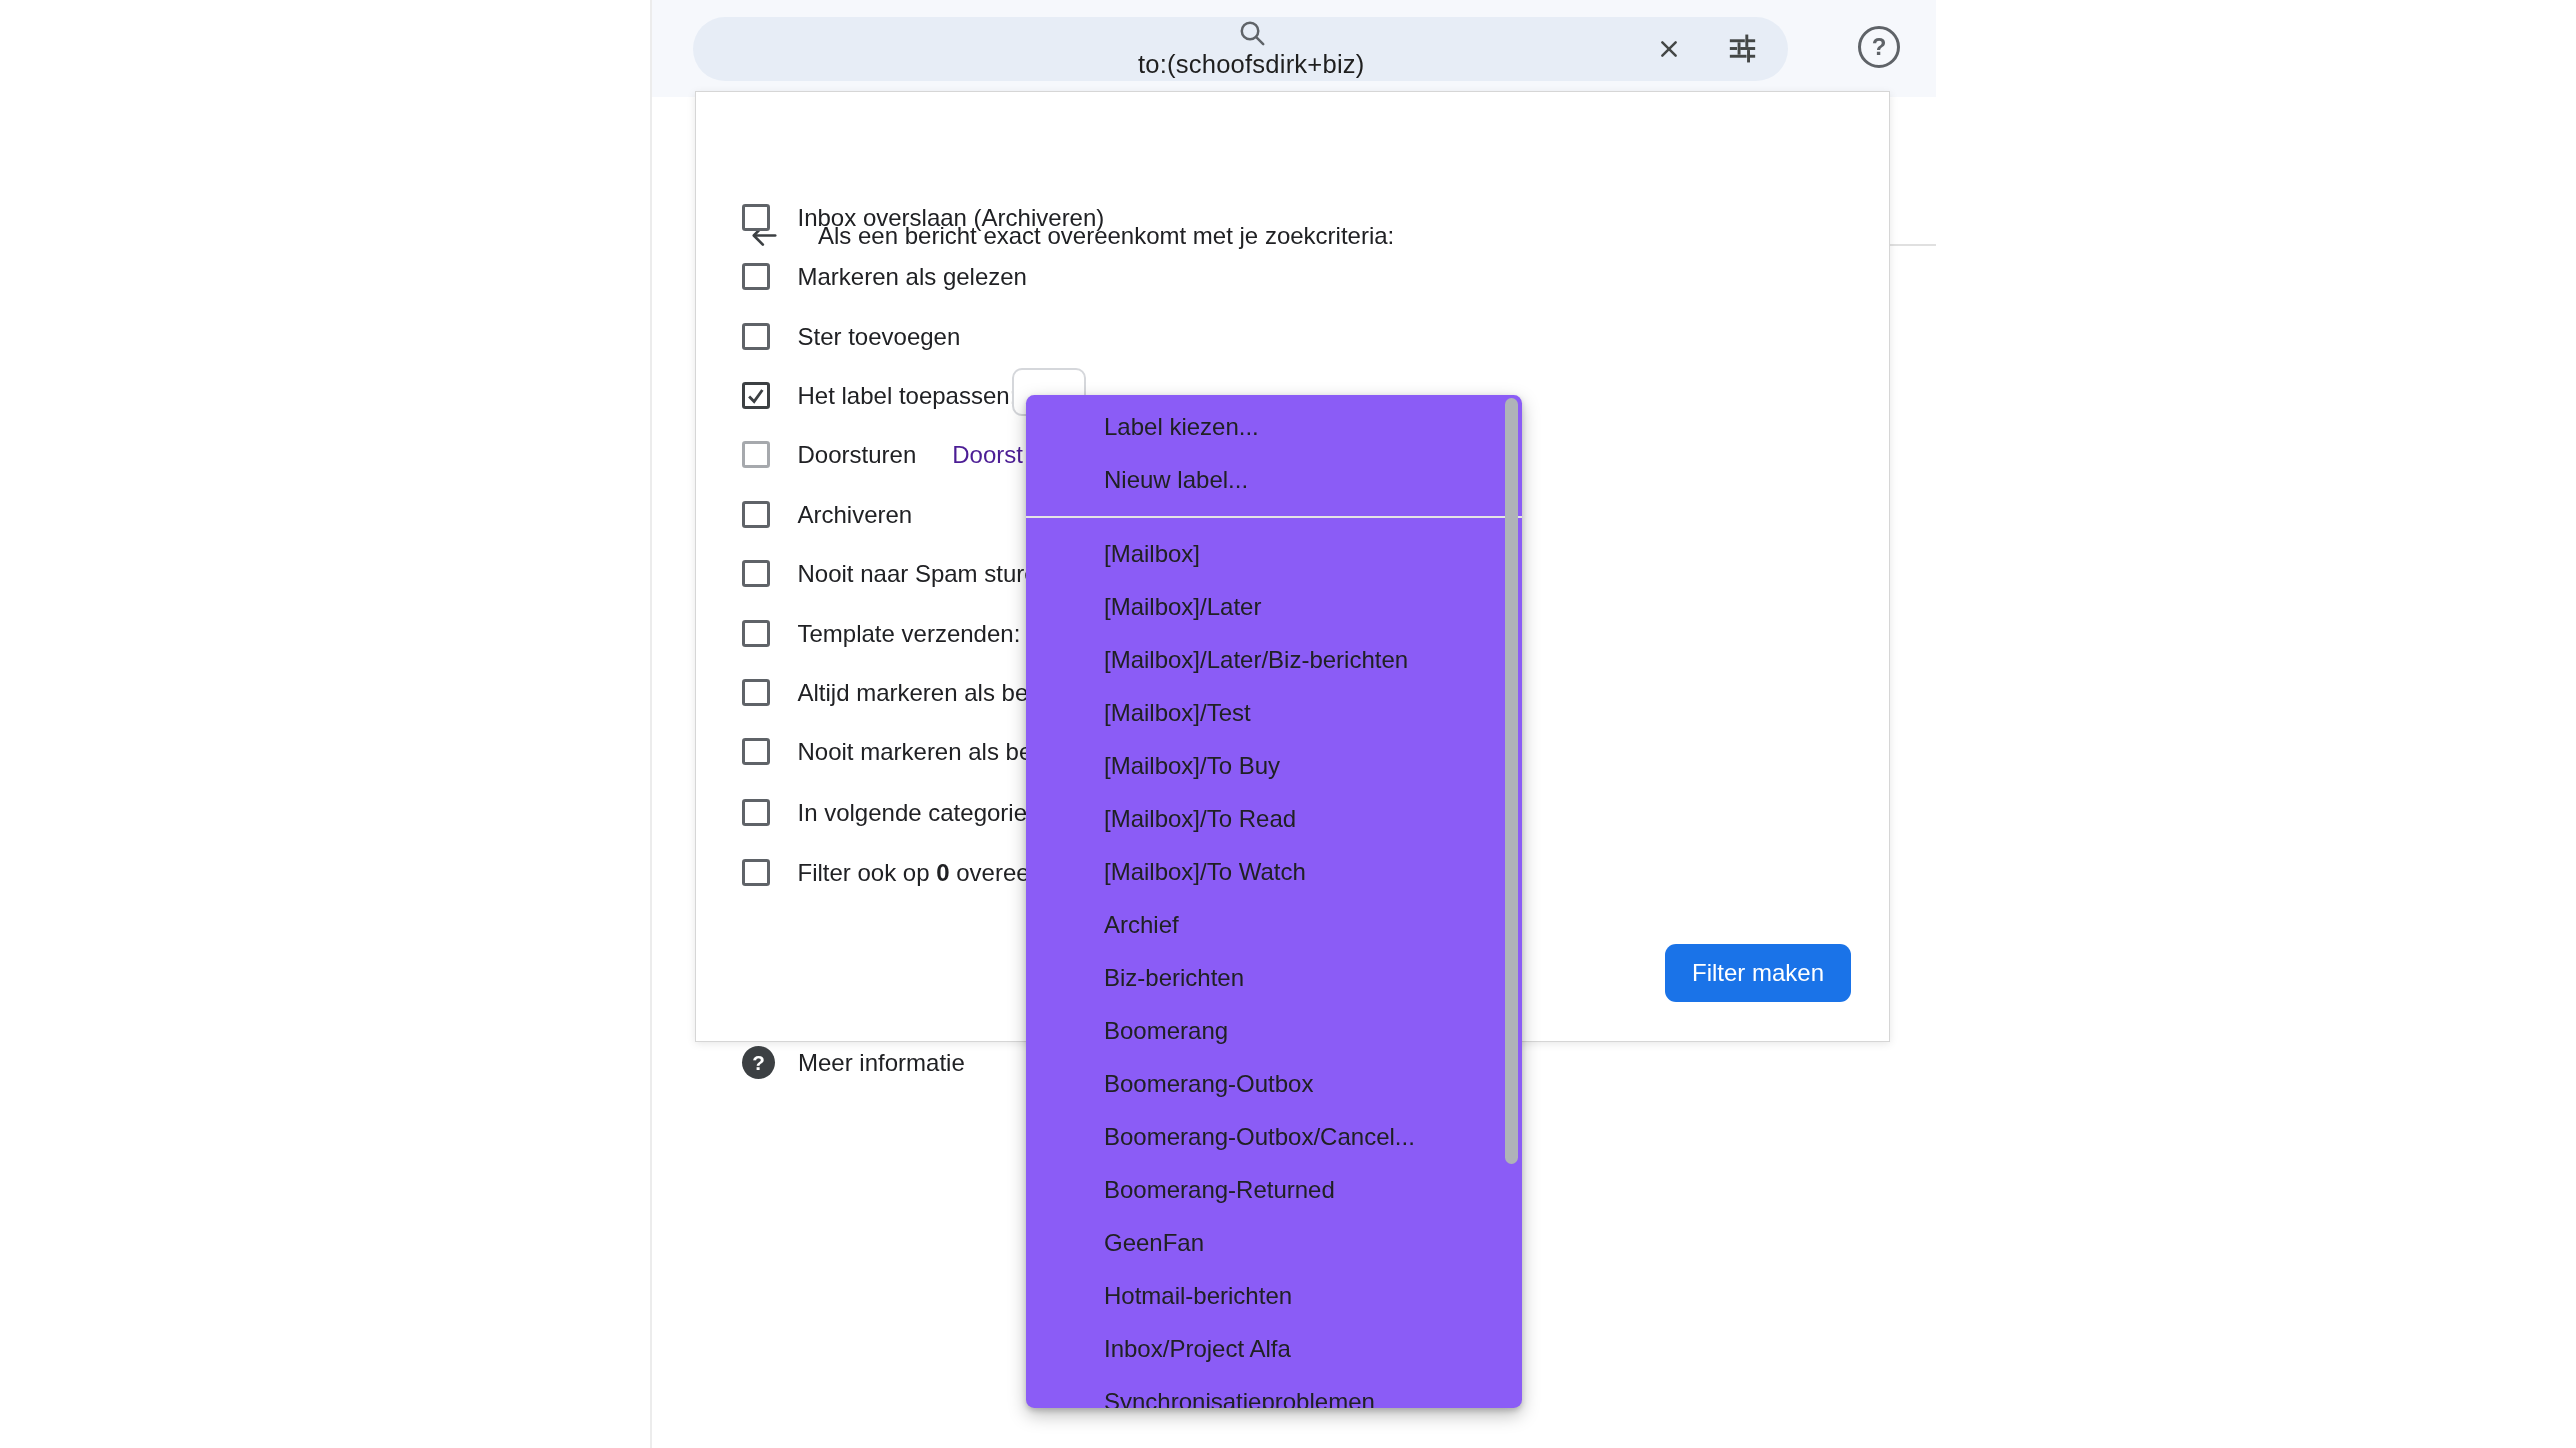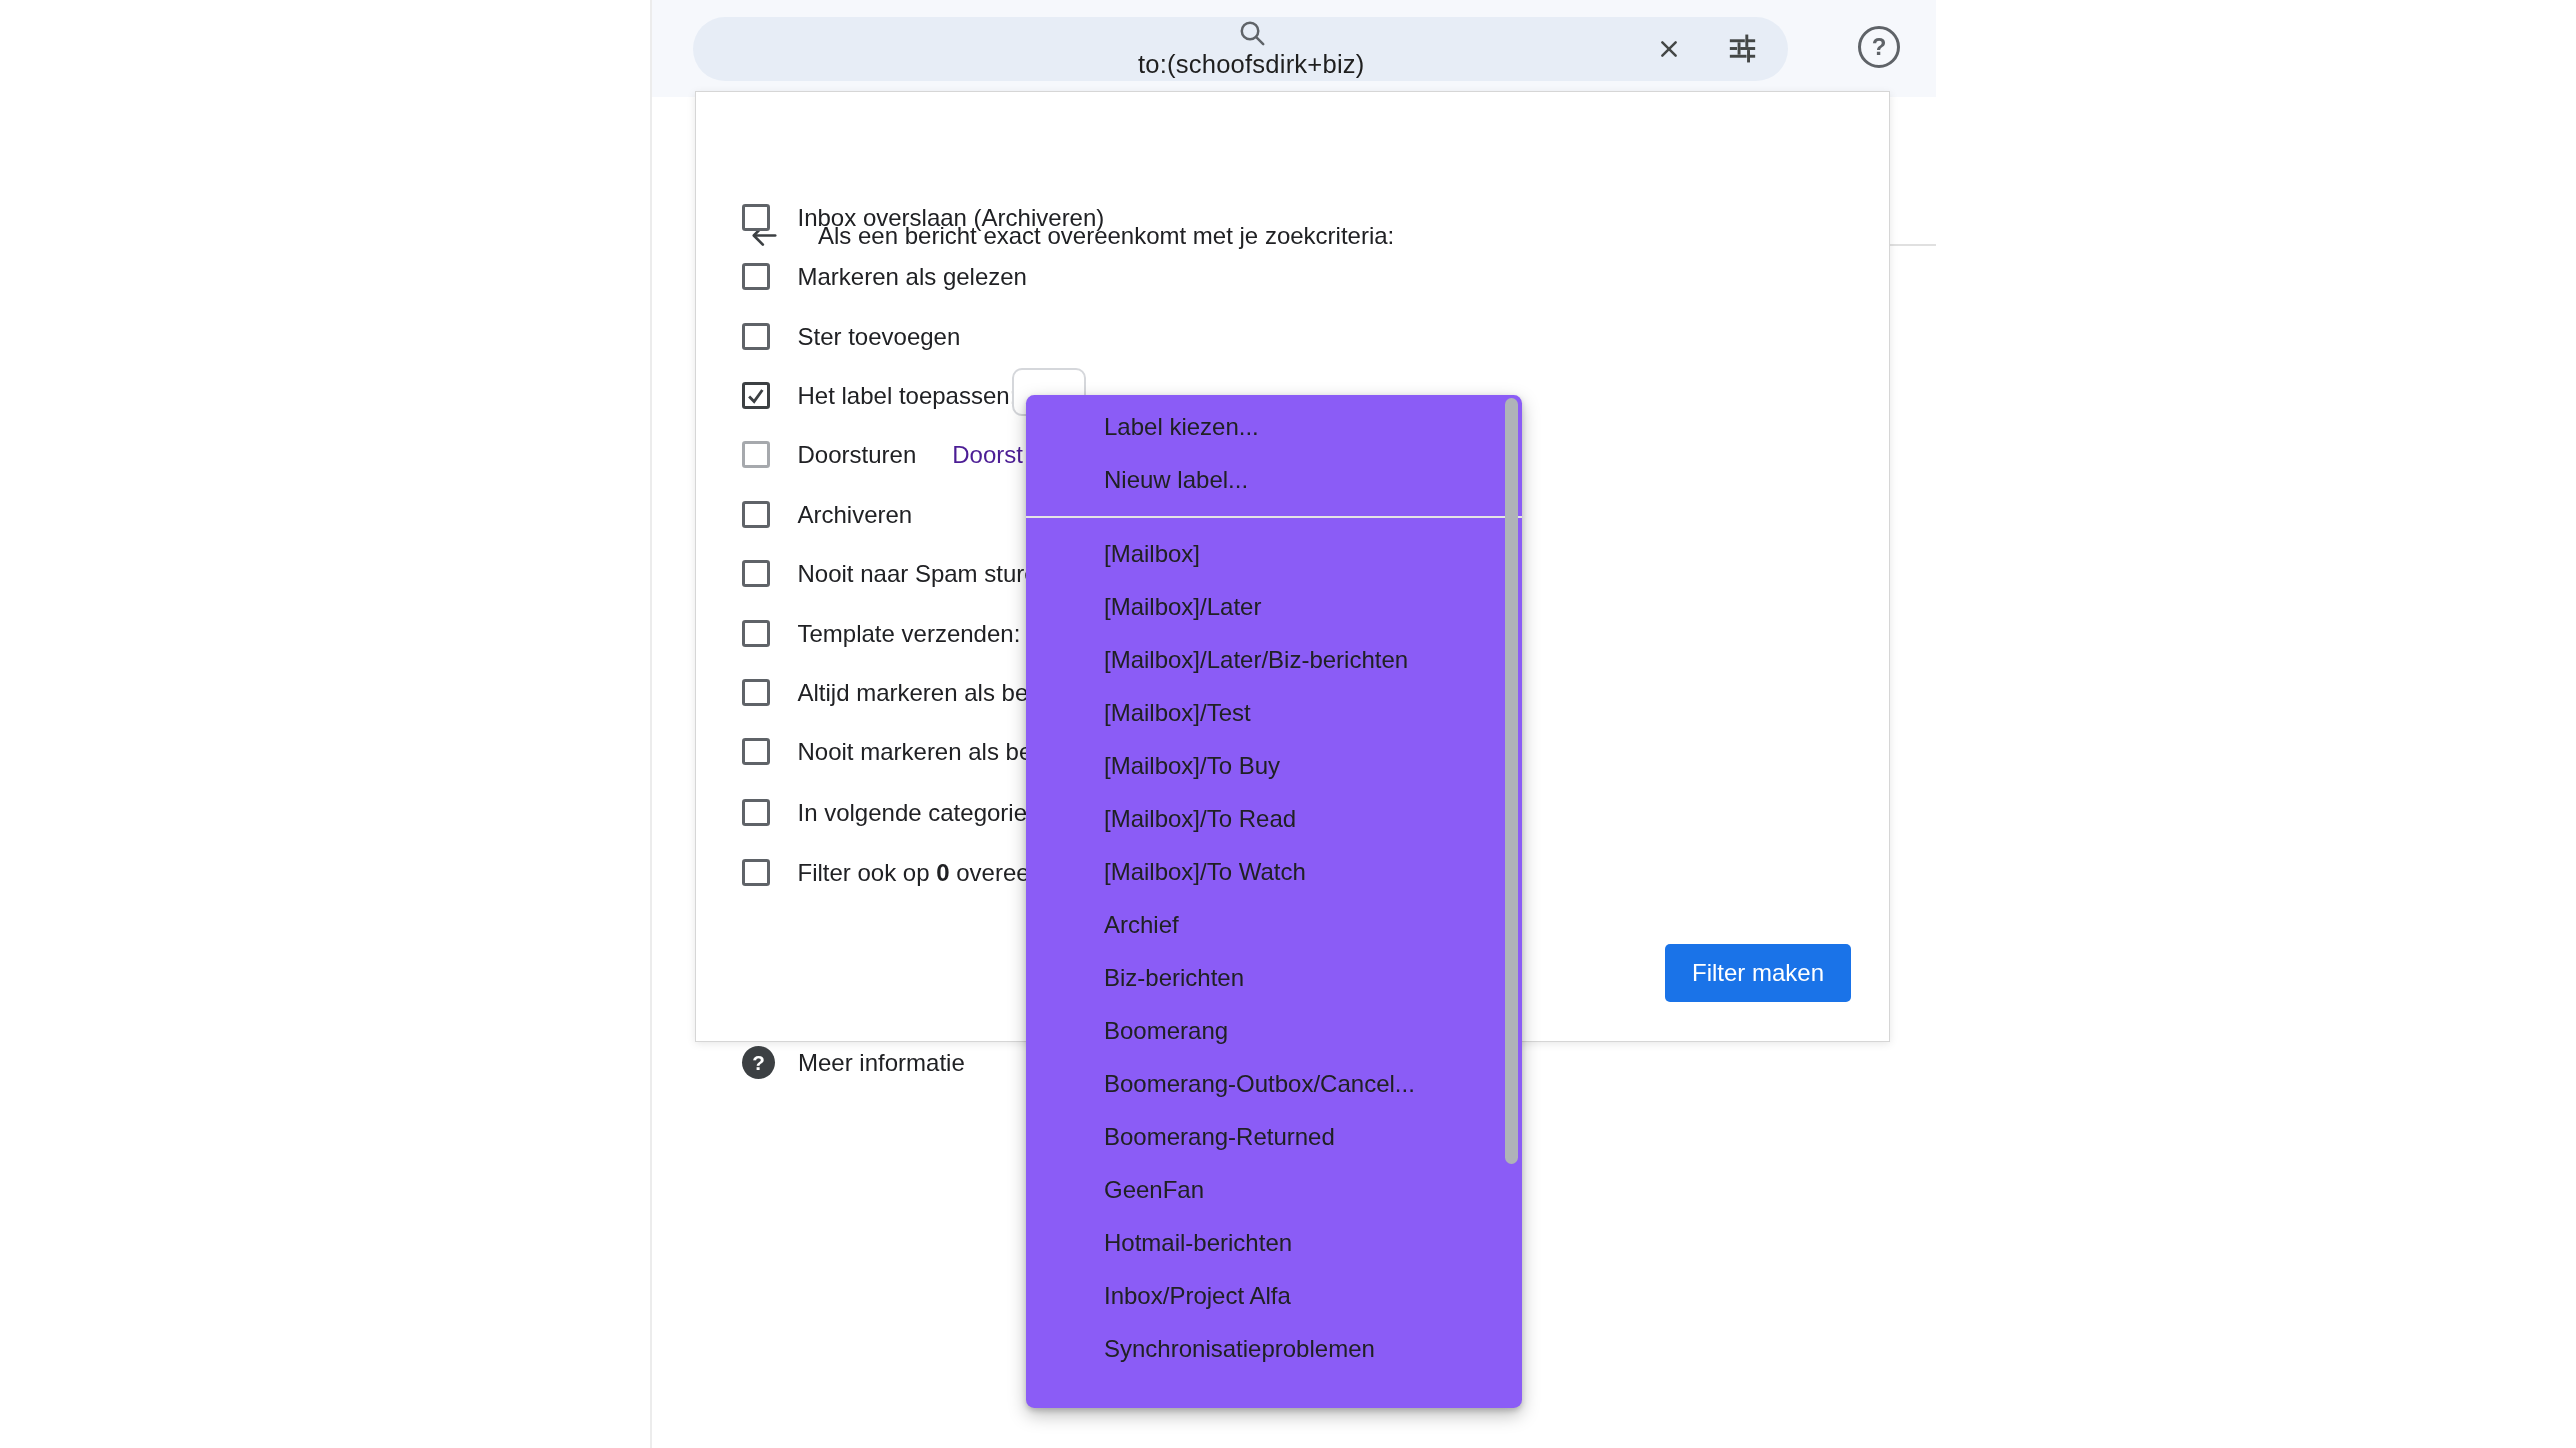--- a/index.html
+++ b/index.html
@@ -42,21 +42,21 @@
   .row.disabled .cbx{border-color:#a6a9ad;}
   .row-label{margin-left:28px;font-size:24px;color:#202124;white-space:nowrap;}
   .row-link{margin-left:36px;font-size:24px;font-weight:500;color:#4c1d95;white-space:nowrap;cursor:pointer;}
   .bold0{font-weight:700;}
 
   .help-row{position:absolute;left:46px;top:941px;height:59px;display:flex;align-items:center;cursor:pointer;}
   .help-filled{width:33px;height:33px;border-radius:50%;background:#3c4043;color:#fff;
     display:flex;align-items:center;justify-content:center;font-size:20.6px;font-weight:bold;flex:none;}
   .help-row-label{margin-left:23px;font-size:24px;color:#202124;}
 
-  .create-btn{position:absolute;left:969px;top:852px;width:186px;height:58px;border-radius:5px;
+  .create-btn{position:absolute;left:969px;top:852px;width:186px;height:58px;border-radius:11px;
     background:#1a73e8;color:#fff;font-size:24px;font-weight:500;display:flex;align-items:center;
     justify-content:center;cursor:pointer;border:none;font-family:"Liberation Sans",sans-serif;}
 
   
   .select-sliver{position:absolute;left:1012px;top:368px;width:74px;height:48px;background:#fff;
     border:2.5px solid #d5d7db;border-radius:10px;z-index:15;box-sizing:border-box;}
 
   
   .menu{position:absolute;left:1026px;top:395px;width:496px;height:1013px;background:#8b5cf6;border-radius:8.3px;
     box-shadow:0 2.5px 5px rgba(0,0,0,.16),0 6.6px 18px rgba(0,0,0,.26);z-index:20;overflow:hidden;}
@@ -194,20 +194,21 @@
           <div class="menu-item">[Mailbox]</div>
           <div class="menu-item">[Mailbox]/Later</div>
           <div class="menu-item">[Mailbox]/Later/Biz-berichten</div>
           <div class="menu-item">[Mailbox]/Test</div>
           <div class="menu-item">[Mailbox]/To Buy</div>
           <div class="menu-item">[Mailbox]/To Read</div>
           <div class="menu-item">[Mailbox]/To Watch</div>
           <div class="menu-item">Archief</div>
           <div class="menu-item">Biz-berichten</div>
           <div class="menu-item">Boomerang</div>
+          <div class="menu-item">Boomerang-Outbox</div>
           <div class="menu-item">Boomerang-Outbox/Cancel...</div>
           <div class="menu-item">Boomerang-Returned</div>
           <div class="menu-item">GeenFan</div>
           <div class="menu-item">Hotmail-berichten</div>
           <div class="menu-item">Inbox/Project Alfa</div>
           <div class="menu-item">Synchronisatieproblemen</div>
         </div>
     </div>
     <div class="sb-thumb"></div>
   </div>

